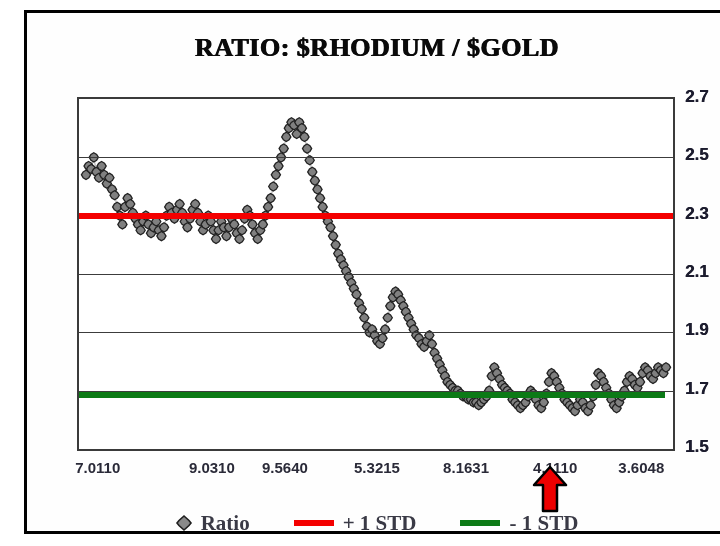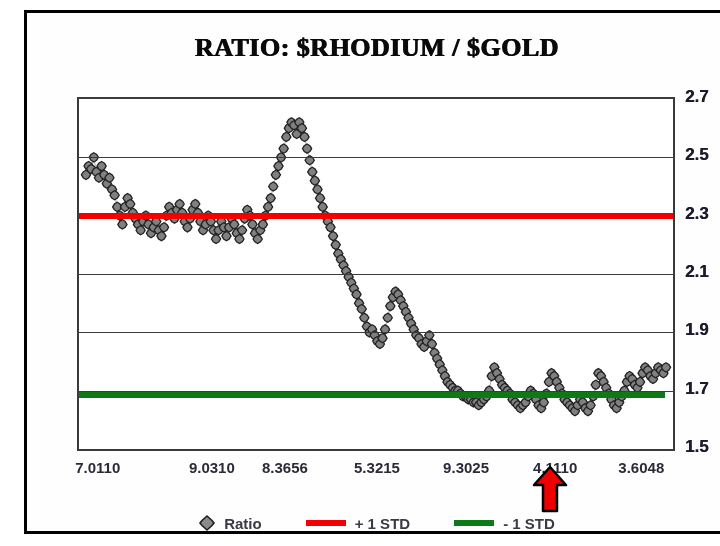--- a/index.html
+++ b/index.html
@@ -112,23 +112,23 @@
     justify-content: center;
     gap: 0px;
   }
   .legend-entry {
     display: flex;
     align-items: center;
     gap: 9px;
     margin: 0 22px;
   }
   .legend-label {
-    font-family: Liberation Sans, sans-serif;
+    font-family: Liberation Serif, serif;
     font-weight: bold;
-    font-size: 15px;
+    font-size: 21px;
     color: #3a3a46;
     white-space: nowrap;
   }
   .legend-swatch-line {
     width: 40px;
     height: 6px;
     display: inline-block;
   }
   .legend-marker {
     width: 16px;
@@ -159,23 +159,23 @@
         <div class="ytick" style="top: 190.667px;">2.3</div>
         <div class="ytick" style="top: 249px;">2.1</div>
         <div class="ytick" style="top: 307.333px;">1.9</div>
         <div class="ytick" style="top: 365.667px;">1.7</div>
         <div class="ytick" style="top: 424px;">1.5</div>
       </div>
 
     <div id="xticks-holder">
         <div class="xtick" style="left: 70.79px;">7.0110</div>
         <div class="xtick" style="left: 165.83px; margin-left: 19px;">9.0310</div>
-        <div class="xtick" style="left: 257.9px;">8.3656</div>
+        <div class="xtick" style="left: 257.9px;">9.5640</div>
         <div class="xtick" style="left: 349.97px;">5.3215</div>
-        <div class="xtick" style="left: 439.07px;">9.3025</div>
+        <div class="xtick" style="left: 439.07px;">8.1631</div>
         <div class="xtick" style="left: 528.17px;">4.1110</div>
         <div class="xtick" style="left: 614.3px;">3.6048</div>
       </div>
 
     <div class="plot-area">
       <div class="plot-inner">
         <div id="gridlines">
             <div class="gridline" style="top: 58.3333px;"></div>
             <div class="gridline" style="top: 116.667px;"></div>
             <div class="gridline" style="top: 175px;"></div>

